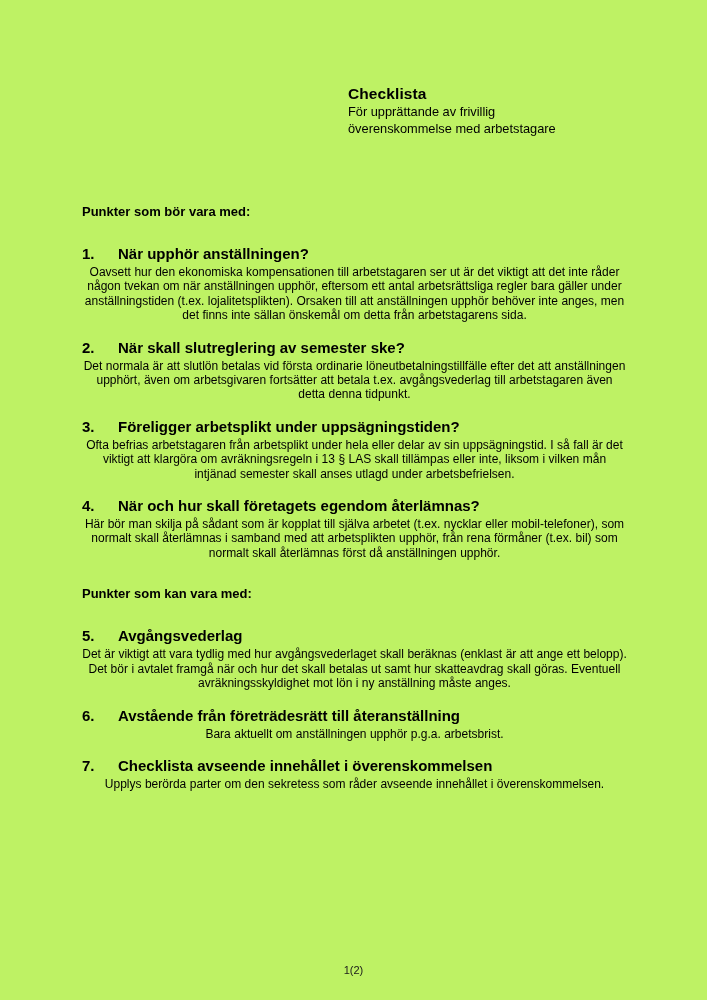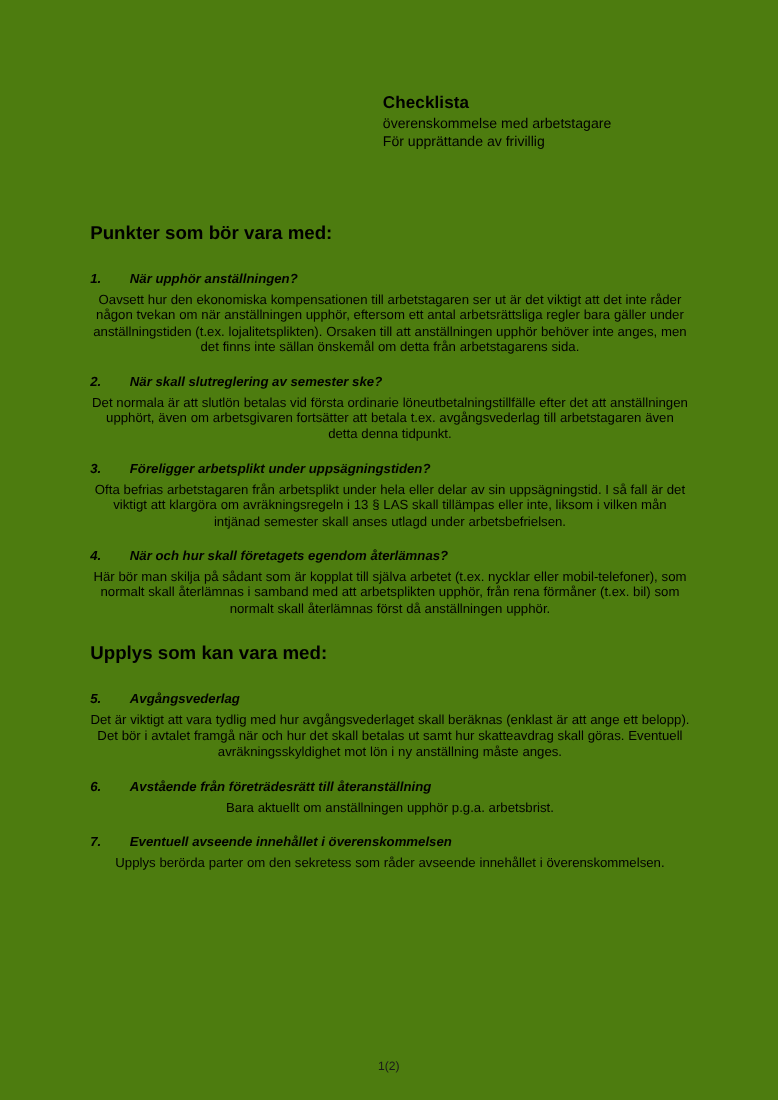--- a/index.html
+++ b/index.html
@@ -13,21 +13,21 @@
     font-family: "Liberation Sans", sans-serif;
     color: #000000;
     -webkit-font-smoothing: antialiased;
   }
 
   .page {
     position: relative;
     width: 707px;
     height: 1000px;
     margin: 0 auto;
-    background: #4d7c0f;
+    background: #bef264;
     overflow: hidden;
     box-sizing: border-box;
   }
 
   
   .title-block {
     position: absolute;
     left: 348px;
     top: 84px;
     width: 300px;
@@ -50,43 +50,42 @@
 
   
   .content {
     position: absolute;
     left: 82px;
     top: 204px;
     width: 545px;
   }
 
   .group-heading {
-    font-size: 17px;
+    font-size: 13px;
     font-weight: bold;
     line-height: 16px;
     margin: 0;
   }
 
   
   .group-heading.second {
     margin-top: 26px;
   }
 
   .section {
     margin-top: 16px;
   }
 
   .section-heading {
-    font-size: 12px;
+    font-size: 15px;
     font-weight: bold;
     line-height: 17px;
     margin: 0 0 3px 0;
     display: block;
     white-space: nowrap;
-    font-style: italic;
   }
 
   .section-num {
     display: inline-block;
     width: 36px;
   }
 
   .section-body {
     font-size: 12px;
     font-weight: normal;
@@ -118,22 +117,22 @@
     margin: 0;
   }
 </style>
 </head>
 <body>
 
 <div class="page">
 
   <div class="title-block">
     <h1 class="doc-title">Checklista</h1>
+    <p class="doc-subtitle-line">För upprättande av frivillig</p>
     <p class="doc-subtitle-line">överenskommelse med arbetstagare</p>
-    <p class="doc-subtitle-line">För upprättande av frivillig</p>
   </div>
 
   <div class="content">
 
     <h2 class="group-heading">Punkter som bör vara med:</h2>
 
     <div class="section first">
       <h3 class="section-heading"><span class="section-num">1.</span><span>När upphör anställningen?</span></h3>
       <p class="section-body">Oavsett hur den ekonomiska kompensationen till arbetstagaren ser ut är det viktigt att det inte råder någon tvekan om när anställningen upphör, eftersom ett antal arbetsrättsliga regler bara gäller under anställningstiden (t.ex. lojalitetsplikten). Orsaken till att anställningen upphör behöver inte anges, men det finns inte sällan önskemål om detta från arbetstagarens sida.</p>
     </div>
@@ -146,34 +145,34 @@
     <div class="section">
       <h3 class="section-heading"><span class="section-num">3.</span><span>Föreligger arbetsplikt under uppsägningstiden?</span></h3>
       <p class="section-body">Ofta befrias arbetstagaren från arbetsplikt under hela eller delar av sin uppsägningstid. I så fall är det viktigt att klargöra om avräkningsregeln i 13 § LAS skall tillämpas eller inte, liksom i vilken mån intjänad semester skall anses utlagd under arbetsbefrielsen.</p>
     </div>
 
     <div class="section">
       <h3 class="section-heading"><span class="section-num">4.</span><span>När och hur skall företagets egendom återlämnas?</span></h3>
       <p class="section-body">Här bör man skilja på sådant som är kopplat till själva arbetet (t.ex. nycklar eller mobil-telefoner), som normalt skall återlämnas i samband med att arbetsplikten upphör, från rena förmåner (t.ex. bil) som normalt skall återlämnas först då anställningen upphör.</p>
     </div>
 
-    <h2 class="group-heading second">Upplys som kan vara med:</h2>
+    <h2 class="group-heading second">Punkter som kan vara med:</h2>
 
     <div class="section first">
       <h3 class="section-heading"><span class="section-num">5.</span><span>Avgångsvederlag</span></h3>
       <p class="section-body">Det är viktigt att vara tydlig med hur avgångsvederlaget skall beräknas (enklast är att ange ett belopp). Det bör i avtalet framgå när och hur det skall betalas ut samt hur skatteavdrag skall göras. Eventuell avräkningsskyldighet mot lön i ny anställning måste anges.</p>
     </div>
 
     <div class="section">
       <h3 class="section-heading"><span class="section-num">6.</span><span>Avstående från företrädesrätt till återanställning</span></h3>
       <p class="section-body">Bara aktuellt om anställningen upphör p.g.a. arbetsbrist.</p>
     </div>
 
     <div class="section">
-      <h3 class="section-heading"><span class="section-num">7.</span><span>Eventuell avseende innehållet i överenskommelsen</span></h3>
+      <h3 class="section-heading"><span class="section-num">7.</span><span>Checklista avseende innehållet i överenskommelsen</span></h3>
       <p class="section-body">Upplys berörda parter om den sekretess som råder avseende innehållet i överenskommelsen.</p>
     </div>
 
   </div>
 
   <div class="footer">
     <p class="page-number">1(2)</p>
   </div>
 
 </div>

